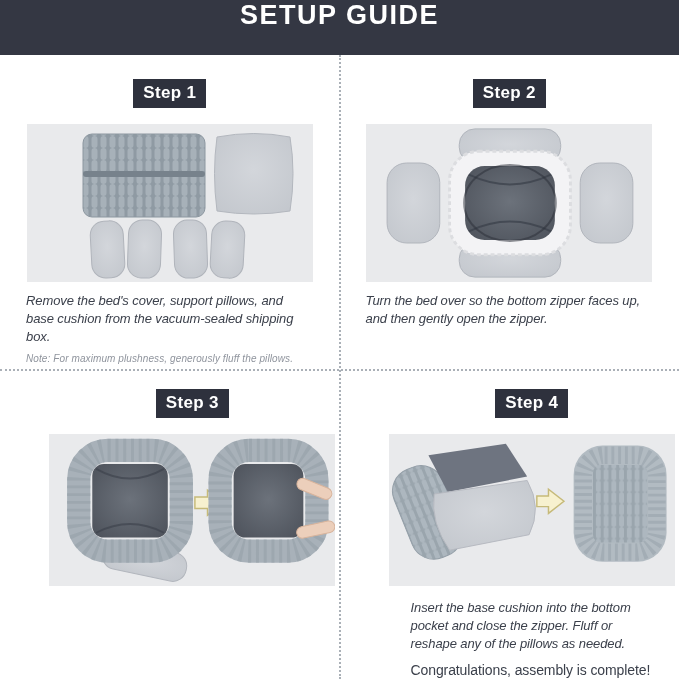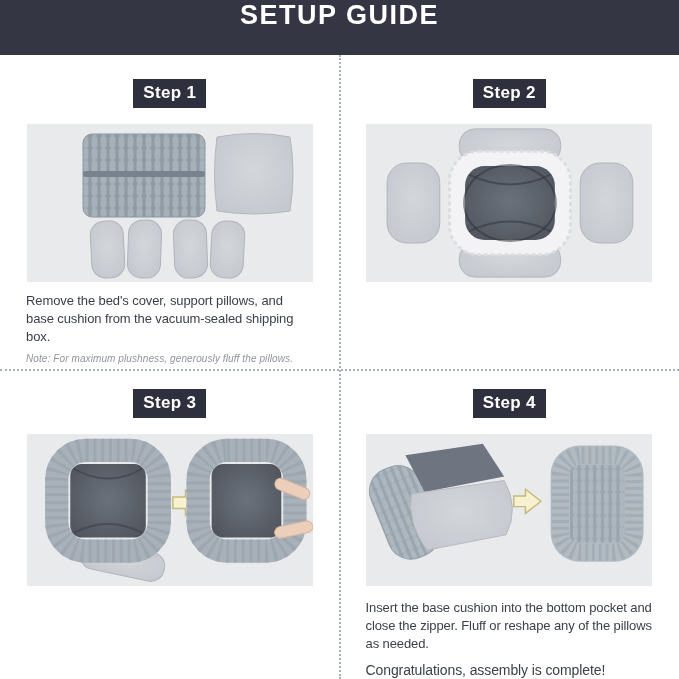--- a/index.html
+++ b/index.html
@@ -24,21 +24,21 @@
     font-weight: 700;
     letter-spacing: 1.5px;
   }
   .grid {
     display: grid;
     grid-template-columns: 339.5px 339.5px;
     grid-template-rows: 314px 310px;
   }
   .cell { position: relative; overflow: hidden; }
   .cell.r1 { padding-top: 24px; }
-  .cell.r2 { padding-top: 20px; }
+  .cell.r2 { padding-top: 20px; padding-left: 45px; }
   .badge {
     display: block;
     width: max-content;
     margin: 0 auto;
     background: #2e313d;
     color: #ffffff;
     font-size: 17px;
     font-weight: 700;
     padding: 4px 10px 5px 10px;
     letter-spacing: 0.3px;
@@ -50,20 +50,21 @@
   }
   .r1 .photo { height: 158px; }
   .r2 .photo { height: 152px; }
   .photo svg { display: block; width: 100%; height: 100%; }
   .desc {
     margin: 10px 26px 0 26px;
     font-size: 13px;
     line-height: 1.38;
     color: #3b404b;
     letter-spacing: -0.1px;
+    font-style: italic;
   }
   .r2 .desc { margin-top: 13px; }
   .note {
     margin: 5px 26px 0 26px;
     font-size: 10px;
     font-style: italic;
     color: #8f949d;
     line-height: 1.65;
     letter-spacing: 0.1px;
   }
@@ -155,20 +156,21 @@
           </g>
           <g>
             <rect x="82" y="28" width="124" height="106" rx="30" fill="#f3f3f5" stroke="#dcdde0" stroke-width="3" stroke-dasharray="4 3"></rect>
             <rect x="98" y="43" width="92" height="76" rx="20" fill="url(#bDk)"></rect>
             <path d="M102 52 Q144 72 186 52" stroke="#393e48" stroke-width="2" fill="none" opacity="0.7"></path>
             <path d="M102 110 Q144 90 186 110" stroke="#393e48" stroke-width="2" fill="none" opacity="0.7"></path>
             <ellipse cx="144" cy="81" rx="47" ry="39" fill="none" stroke="#2e323b" stroke-width="2" opacity="0.55"></ellipse>
           </g>
         </svg>
       </div>
+      <p class="desc">Turn the bed over so the bottom zipper faces up, and then gently open the zipper.</p>
     </section>
 
     <section class="cell r2">
       <div class="badge">Step 3</div>
       <div class="photo">
         <svg viewBox="0 0 286 157">
           <defs>
             <radialGradient id="cDk" cx="50%" cy="48%" r="70%">
               <stop offset="0%" stop-color="#6c727b"></stop>
               <stop offset="100%" stop-color="#4d525b"></stop>

